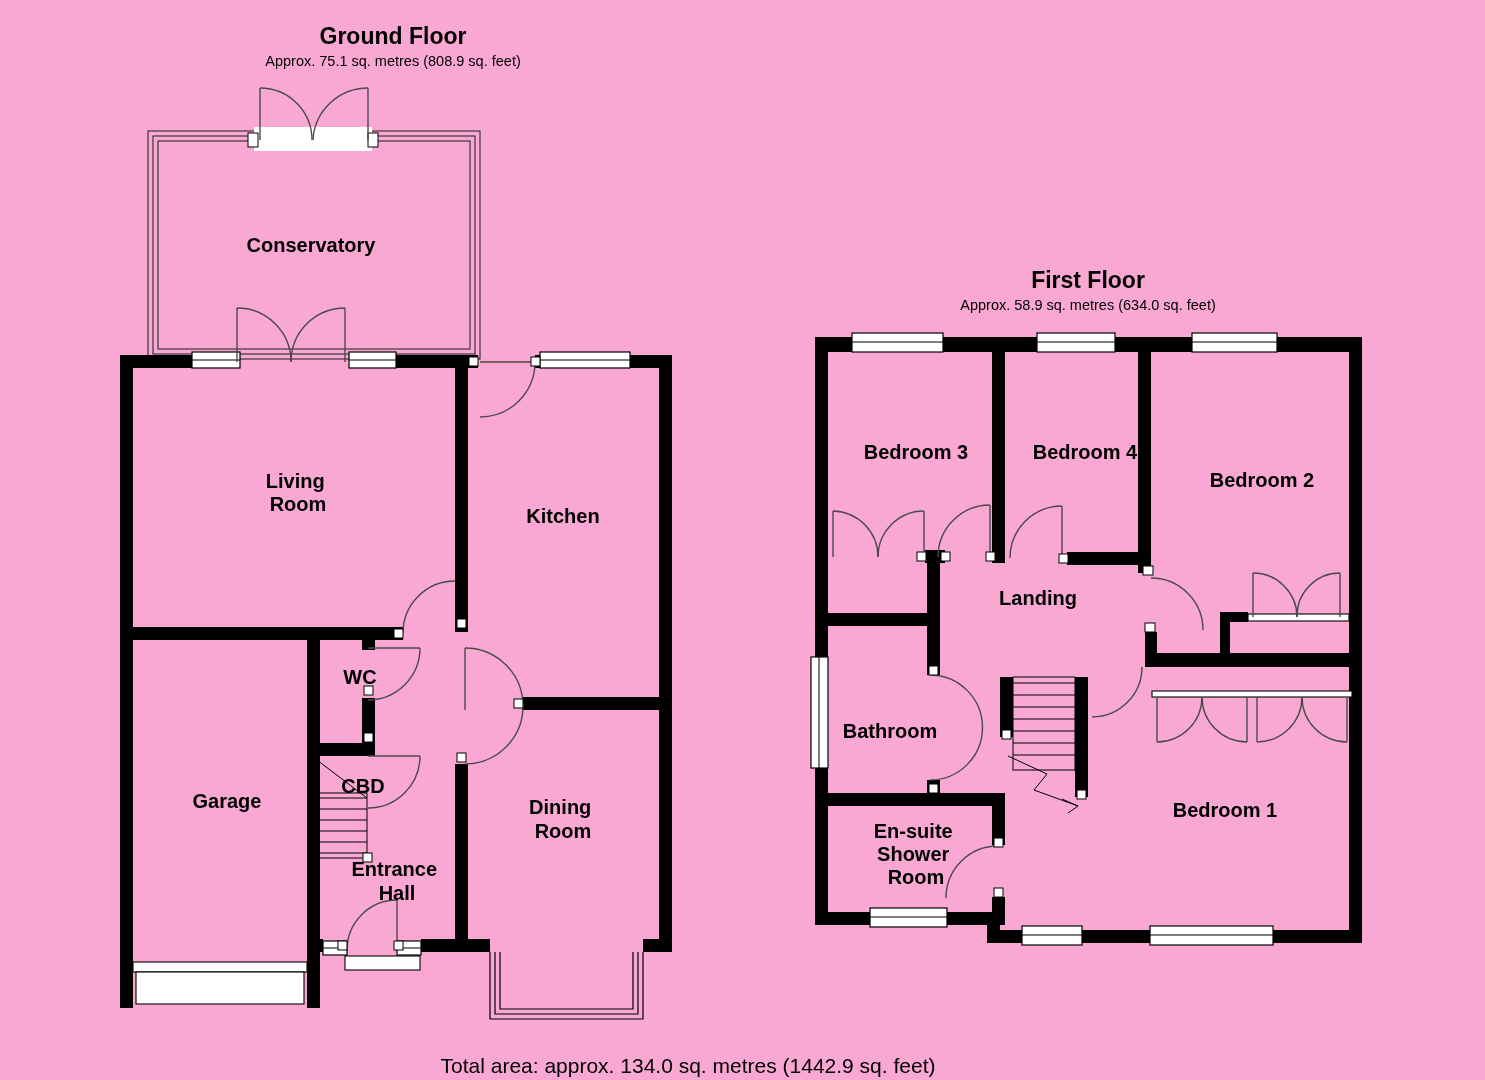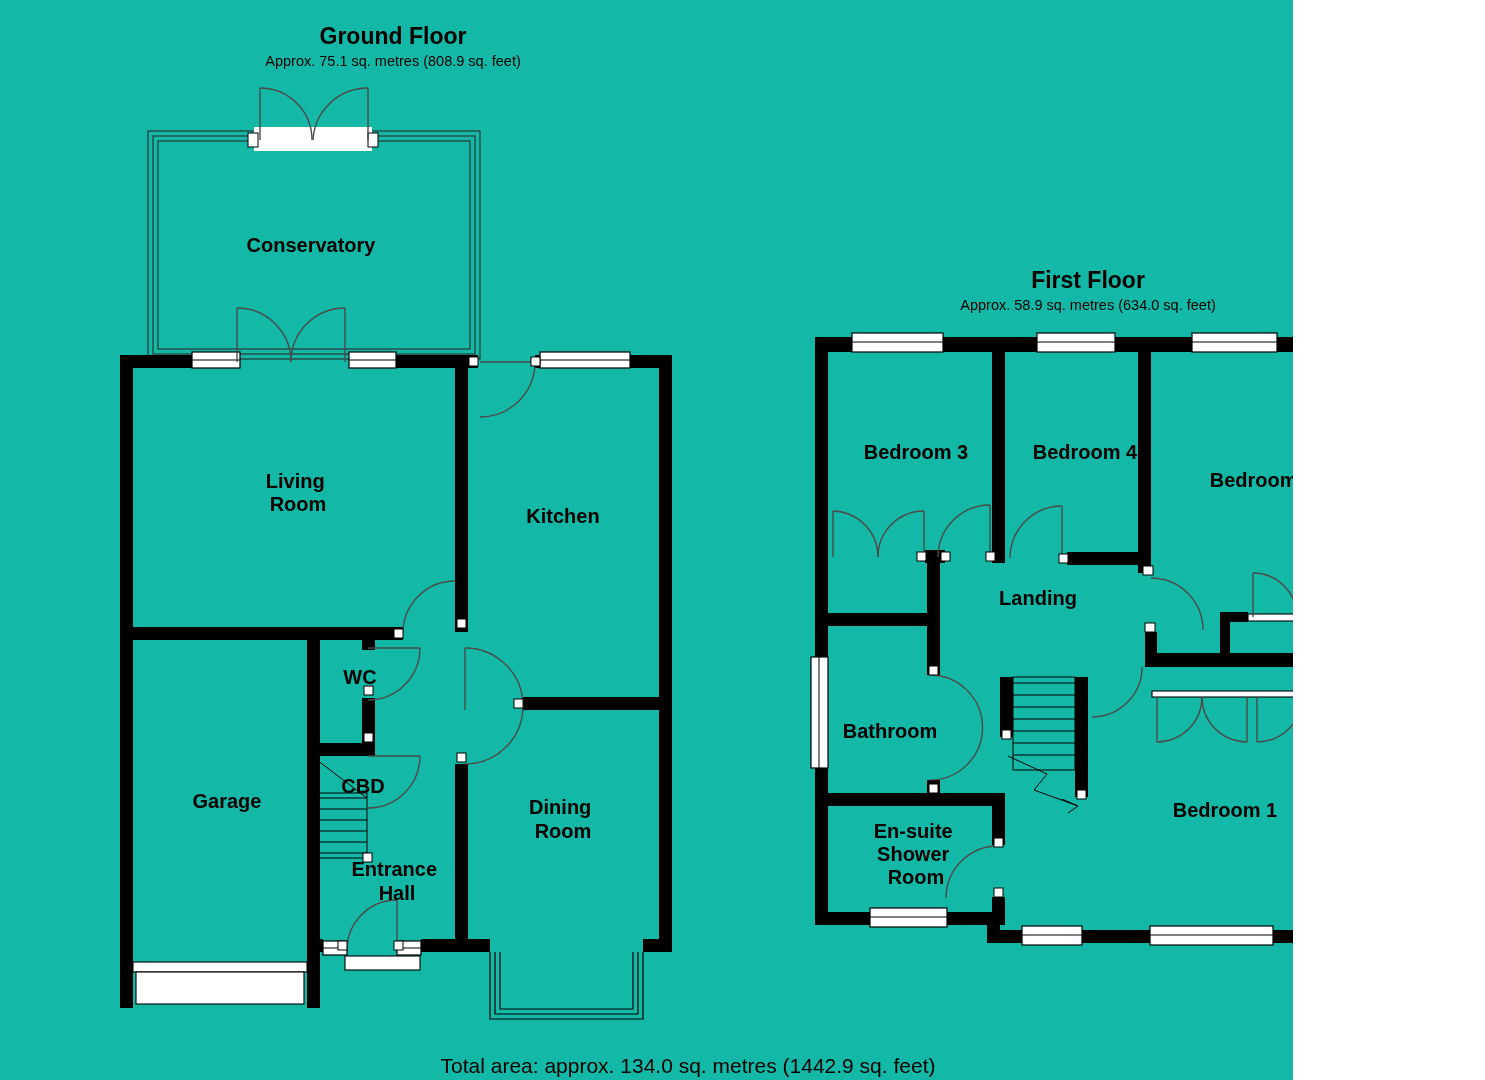--- a/index.html
+++ b/index.html
@@ -1,16 +1,16 @@
 <!DOCTYPE html>
 <html><head>
 <meta charset="utf-8">
 <style>
   html,body{margin:0;padding:0;background:#fff;}
-  .canvas{position:relative;width:1293px;height:1080px;background:#14b8a6;overflow:hidden;}
+  .canvas{position:relative;width:1485px;height:1080px;background:#f9a8d4;overflow:hidden;}
   svg{position:absolute;left:0;top:0;}
   .wall{fill:#000;stroke:none;}
   .win{fill:#fff;stroke:#000;stroke-width:1.2;}
   .winline{stroke:#000;stroke-width:1;fill:none;}
   .thin{fill:none;stroke:#000;stroke-width:1.2;}
   .thinfill{fill:#fff;stroke:#000;stroke-width:1.1;}
   .arc{fill:none;stroke:#4a4a4a;stroke-width:1.4;}
   .leaf{fill:none;stroke:#4a4a4a;stroke-width:1.4;}
   .jamb{fill:#fff;stroke:#000;stroke-width:1;}
   .tread{stroke:#000;stroke-width:1;fill:none;}

